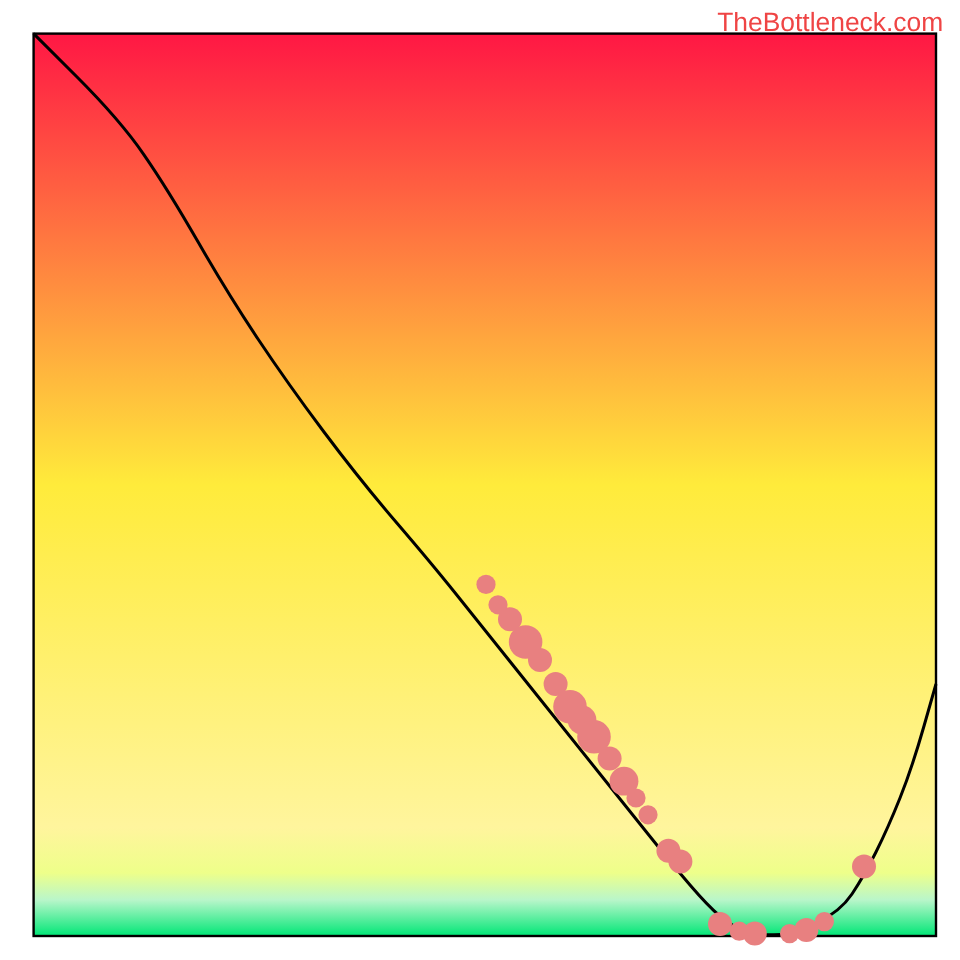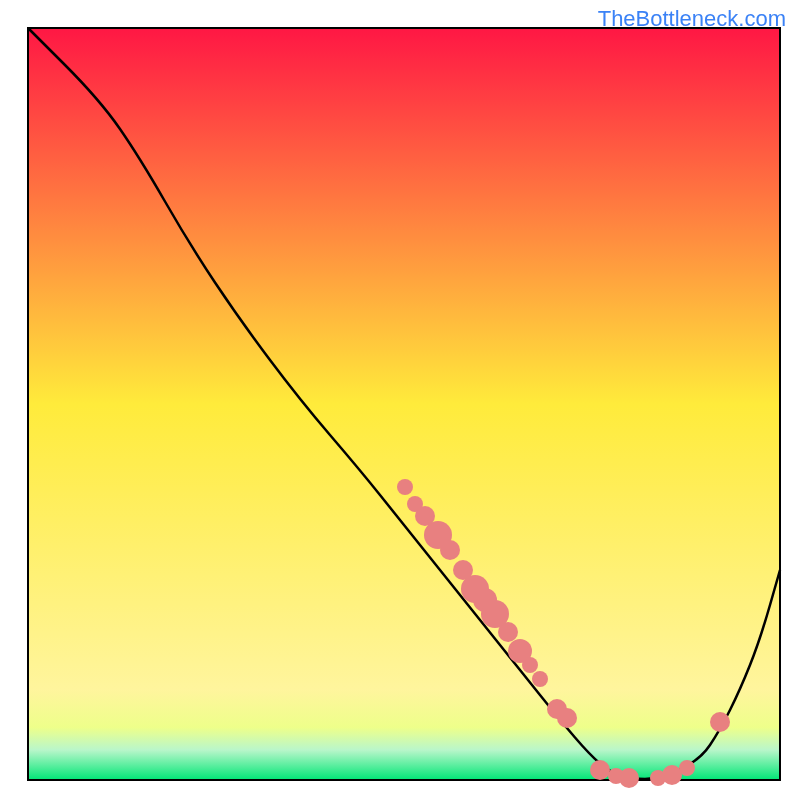--- a/index.html
+++ b/index.html
@@ -13,21 +13,21 @@
   .chart-container {
     width: 800px;
     height: 800px;
     position: relative;
   }
   .watermark {
     position: absolute;
     top: 6px;
     right: 14px;
     font-size: 22px;
-    color: #3b82f6;
+    color: #ef4444;
     z-index: 10;
   }
   svg {
     display: block;
   }
 </style>
 </head>
 <body>
 
 <div class="chart-container">

